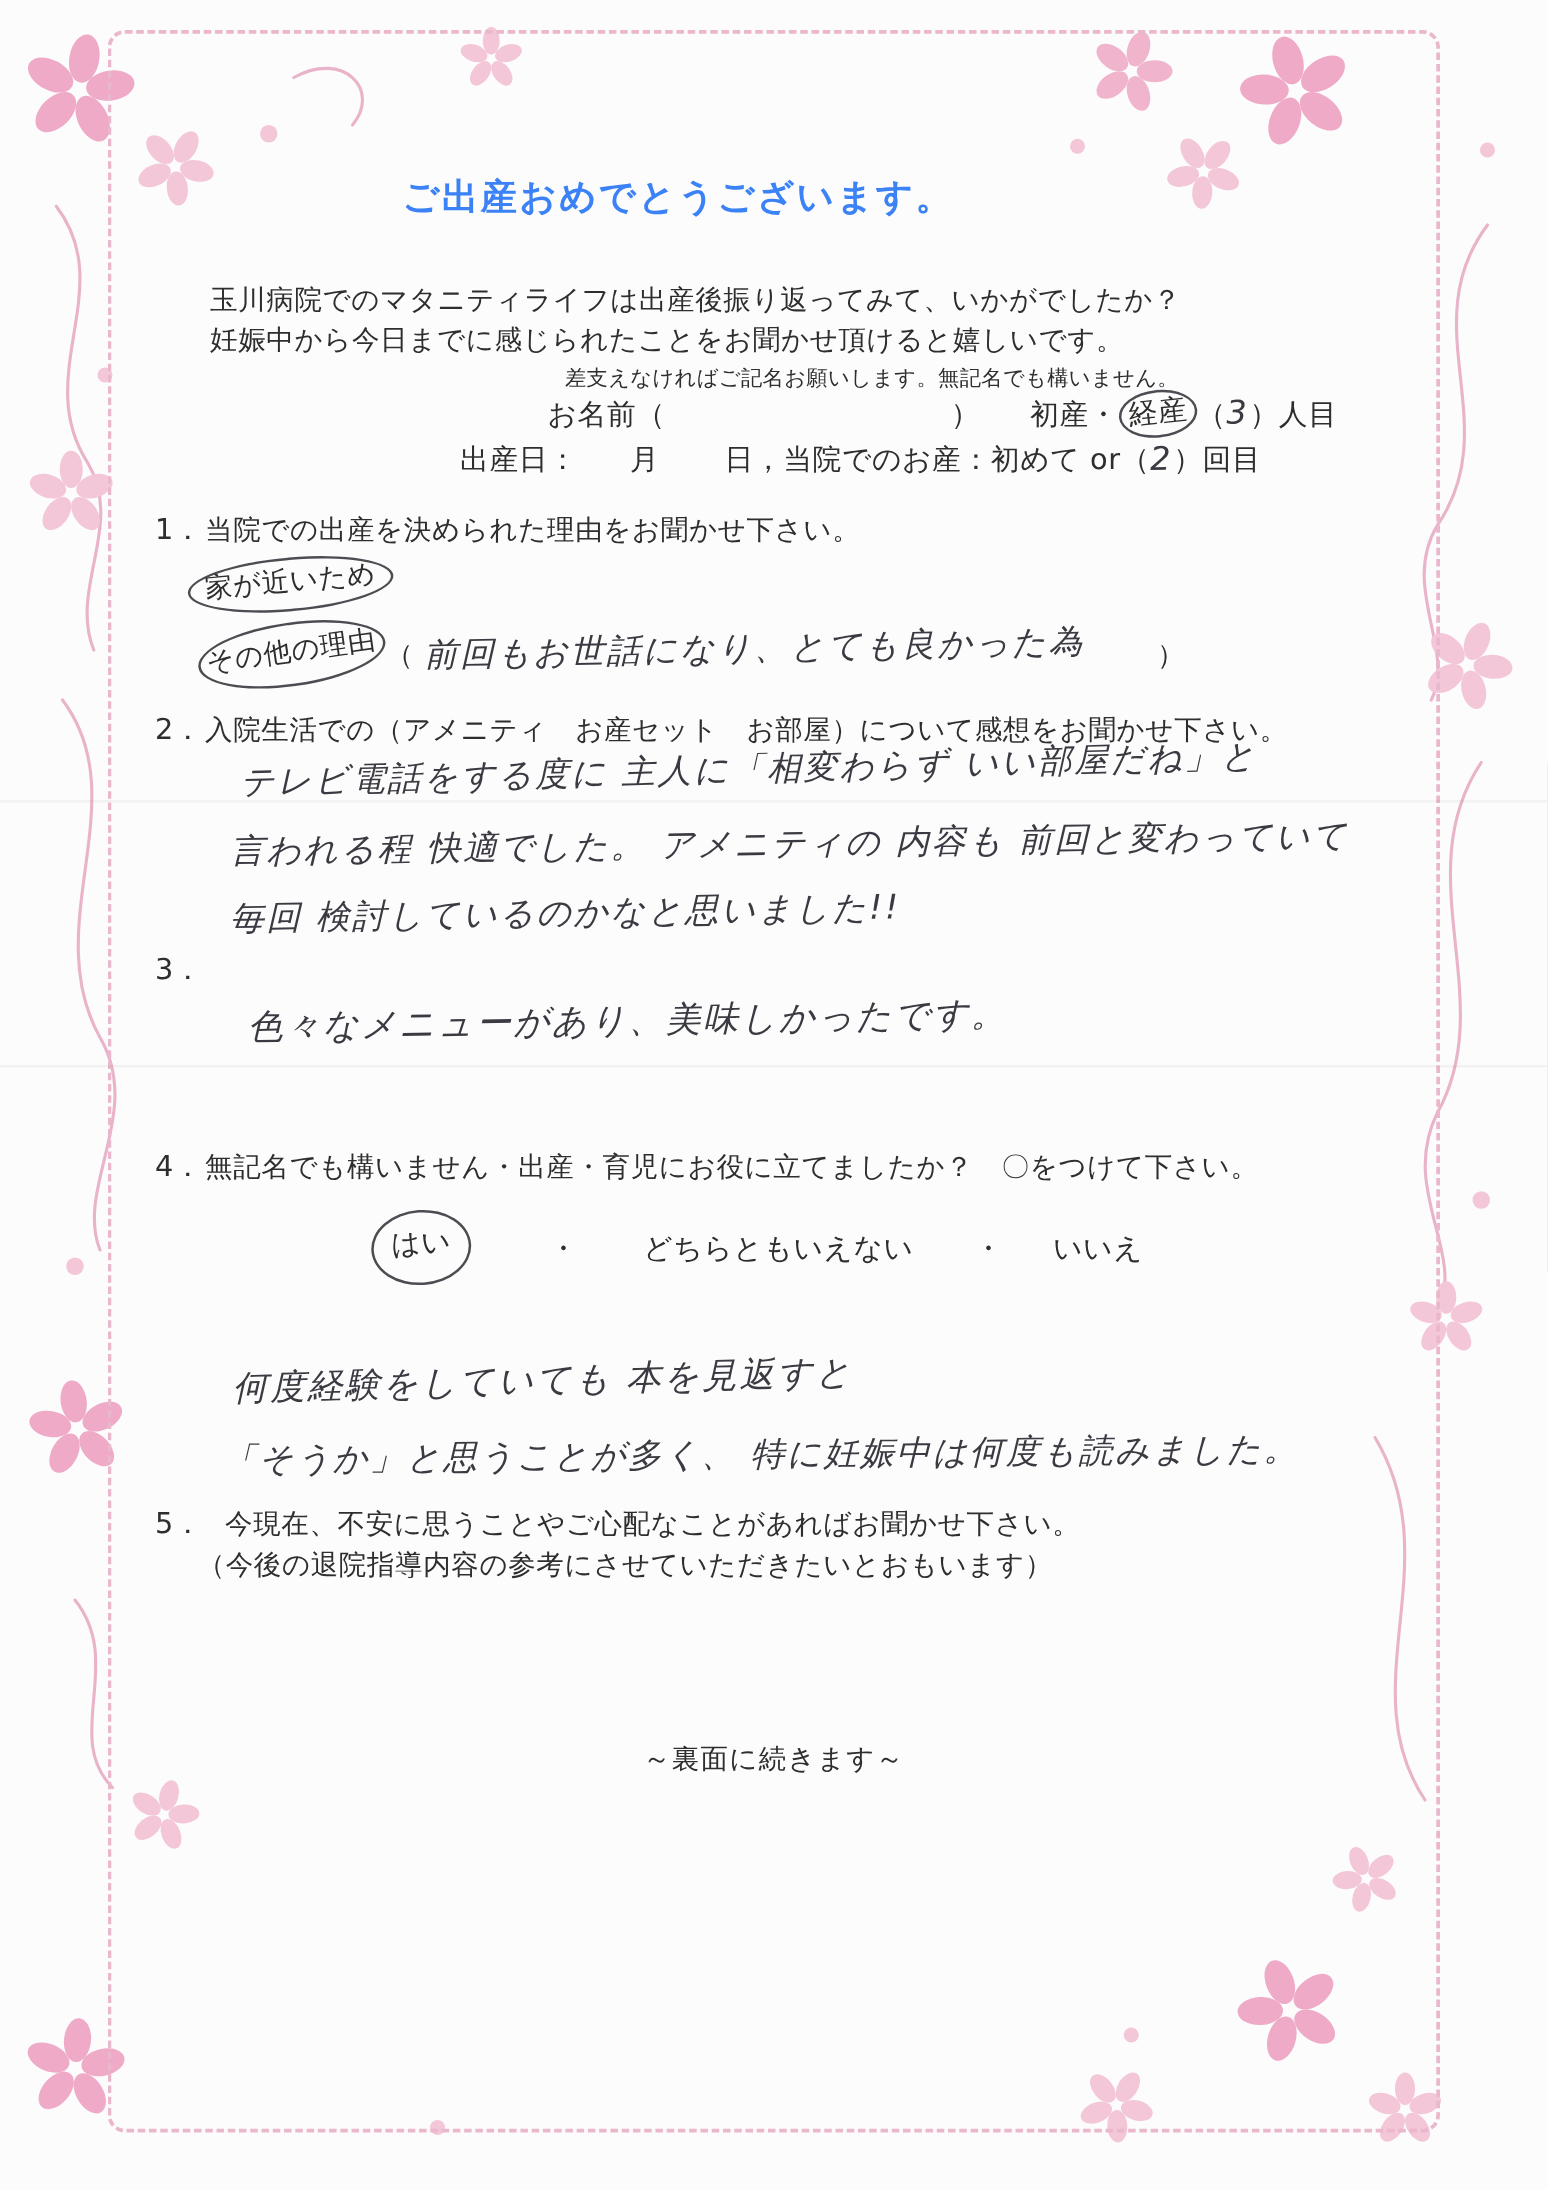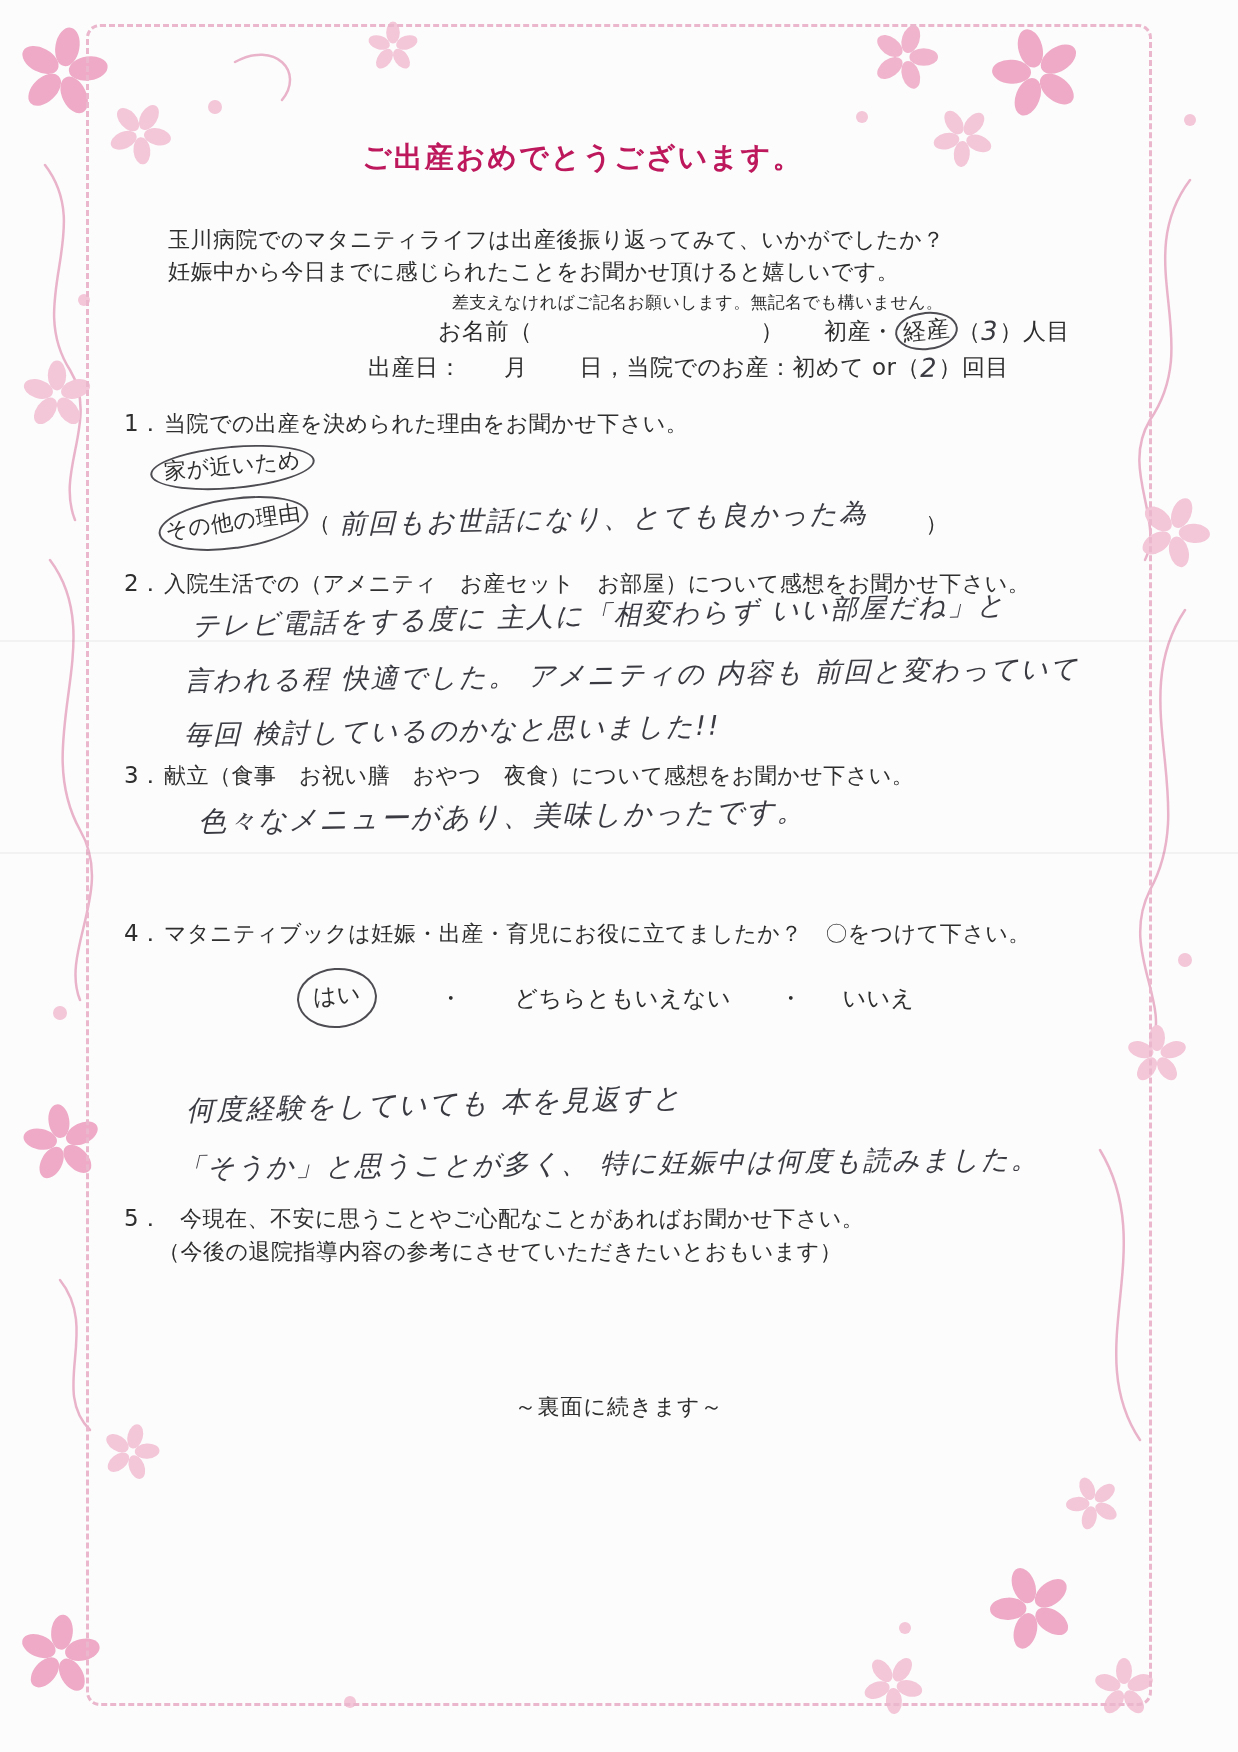--- a/index.html
+++ b/index.html
@@ -10,21 +10,21 @@
     color:#2e2e2e;
   }
   .abs{position:absolute;}
   .border-frame{
     position:absolute;left:86px;top:24px;width:1060px;height:1676px;
     border:3px dashed #eab7cc;border-radius:14px;pointer-events:none;
   }
   .decor-svg{position:absolute;left:0;top:0;pointer-events:none;}
   .crease{position:absolute;left:0;width:100%;height:2px;background:rgba(110,110,110,0.07);}
   .title{
-    font-size:29px;font-weight:bold;color:#be185d;letter-spacing:2px;margin-left:40px;
+    font-size:29px;font-weight:bold;color:#3b82f6;letter-spacing:2px;
   }
   .print22{font-size:22px;letter-spacing:0.5px;}
   .print23{font-size:23px;letter-spacing:0.5px;justify-content:center;}
   .note{font-size:17px;letter-spacing:0.3px;}
   .row{display:flex;align-items:center;white-space:nowrap;}
   .qnum{font-size:23px;}
   .qtext{font-size:22px;letter-spacing:0.5px;}
   .hand{
     display:inline-block;font-style:italic;color:#3a3a42;
     letter-spacing:2px;transform:rotate(-1.2deg);transform-origin:left center;
@@ -151,25 +151,24 @@
     <span class="qtext" style="margin-left:auto">）</span>
   </div>
 
   <div class="abs qnum" style="left:124px;top:568px">2．</div>
   <div class="abs qtext" style="left:164px;top:569px">入院生活での（アメニティ　お産セット　お部屋）について感想をお聞かせ下さい。</div>
   <div class="abs hand hand27" style="left:192px;top:608px;transform:rotate(-1.5deg)">テレビ電話をする度に 主人に「相変わらず いい部屋だね」と</div>
   <div class="abs hand hand27" style="left:184px;top:663px;transform:rotate(-0.8deg)">言われる程 快適でした。 アメニティの 内容も 前回と変わっていて</div>
   <div class="abs hand hand27" style="left:184px;top:717px;transform:rotate(-1deg)">毎回 検討しているのかなと思いました!!</div>
 
   <div class="abs qnum" style="left:124px;top:760px">3．</div>
-  <div class="abs qtext" style="left:164px;top:761px">献立（食事　お祝い膳　おやつ　夜食）について感想をお聞かせ下さい。</div>
   <div class="abs hand hand28" style="left:198px;top:803px;transform:rotate(-1deg)">色々なメニューがあり、美味しかったです。</div>
 
   <div class="abs qnum" style="left:124px;top:918px">4．</div>
-  <div class="abs qtext" style="left:164px;top:919px">マタニティブックは妊娠・出産・育児にお役に立てましたか？　〇をつけて下さい。</div>
+  <div class="abs qtext" style="left:164px;top:919px">無記名でも構いません・出産・育児にお役に立てましたか？　〇をつけて下さい。</div>
   <div class="abs row print23" style="left:297px;top:968px">
     <span class="circ circ-hai">
       <span>はい</span>
     </span>
     <span class="spacer" style="width:62px"></span>
     <span>・</span>
     <span class="spacer" style="width:52px"></span>
     <span>どちらともいえない</span>
     <span class="spacer" style="width:48px"></span>
     <span>・</span>

